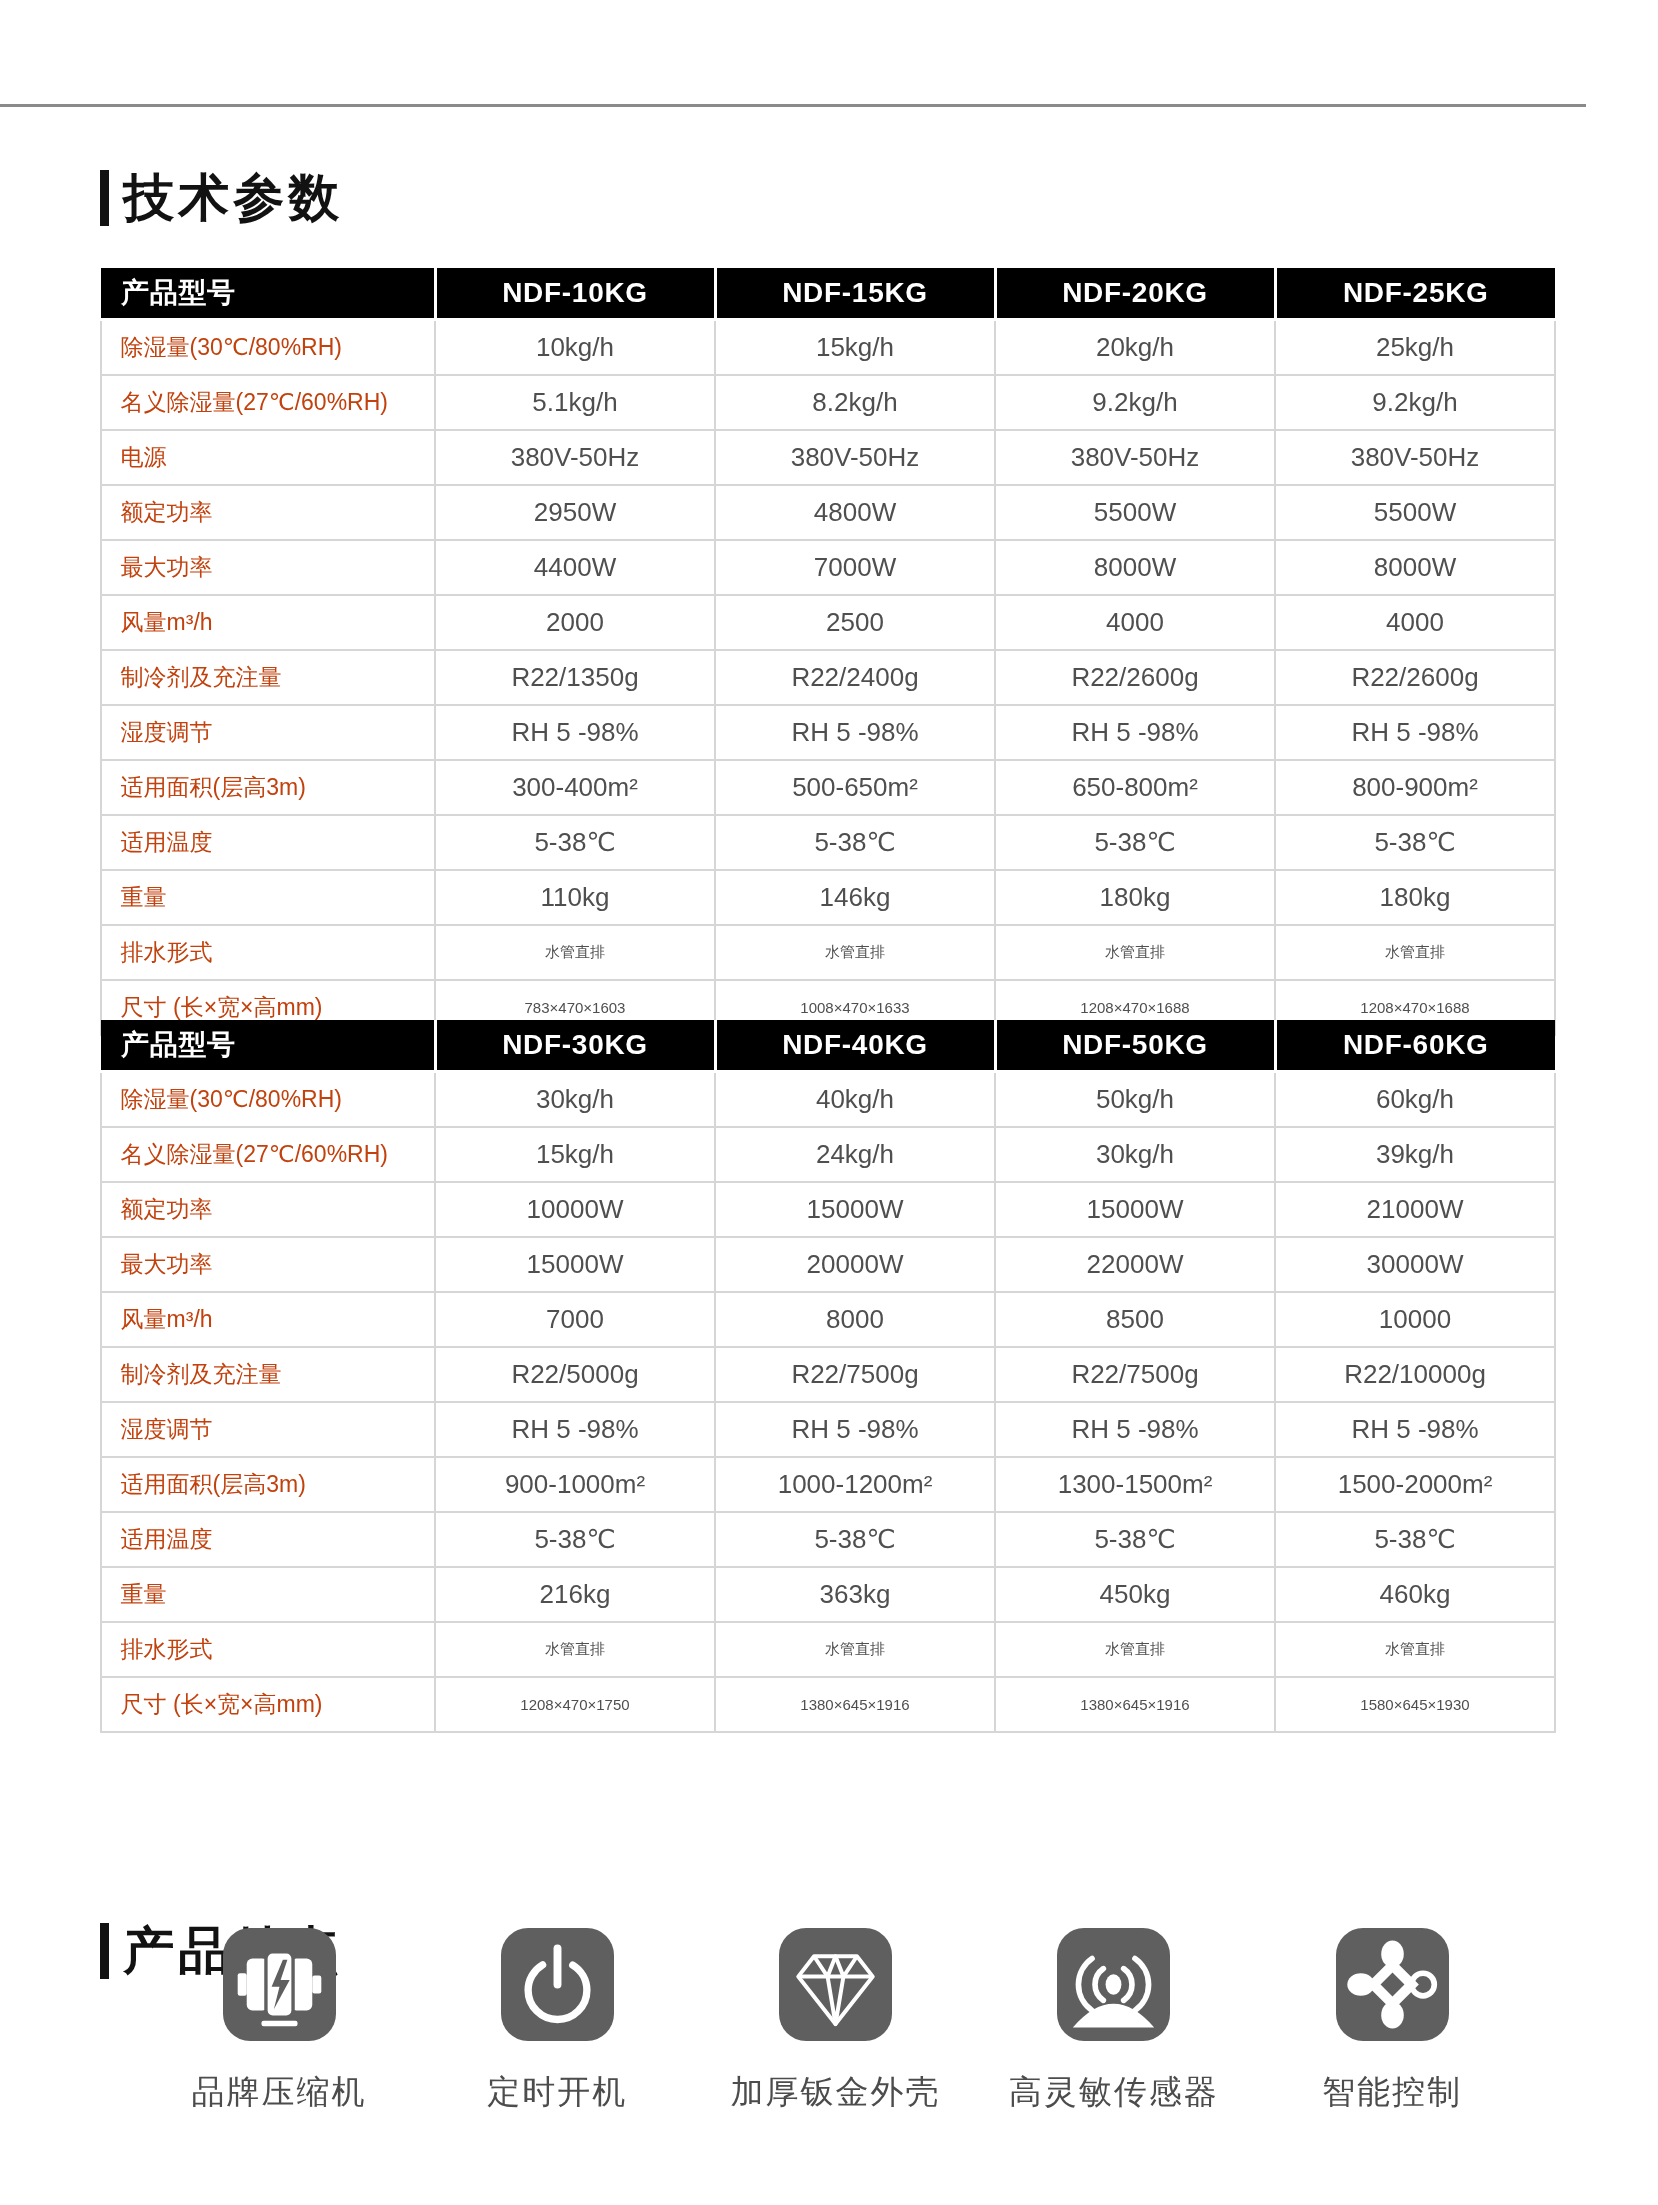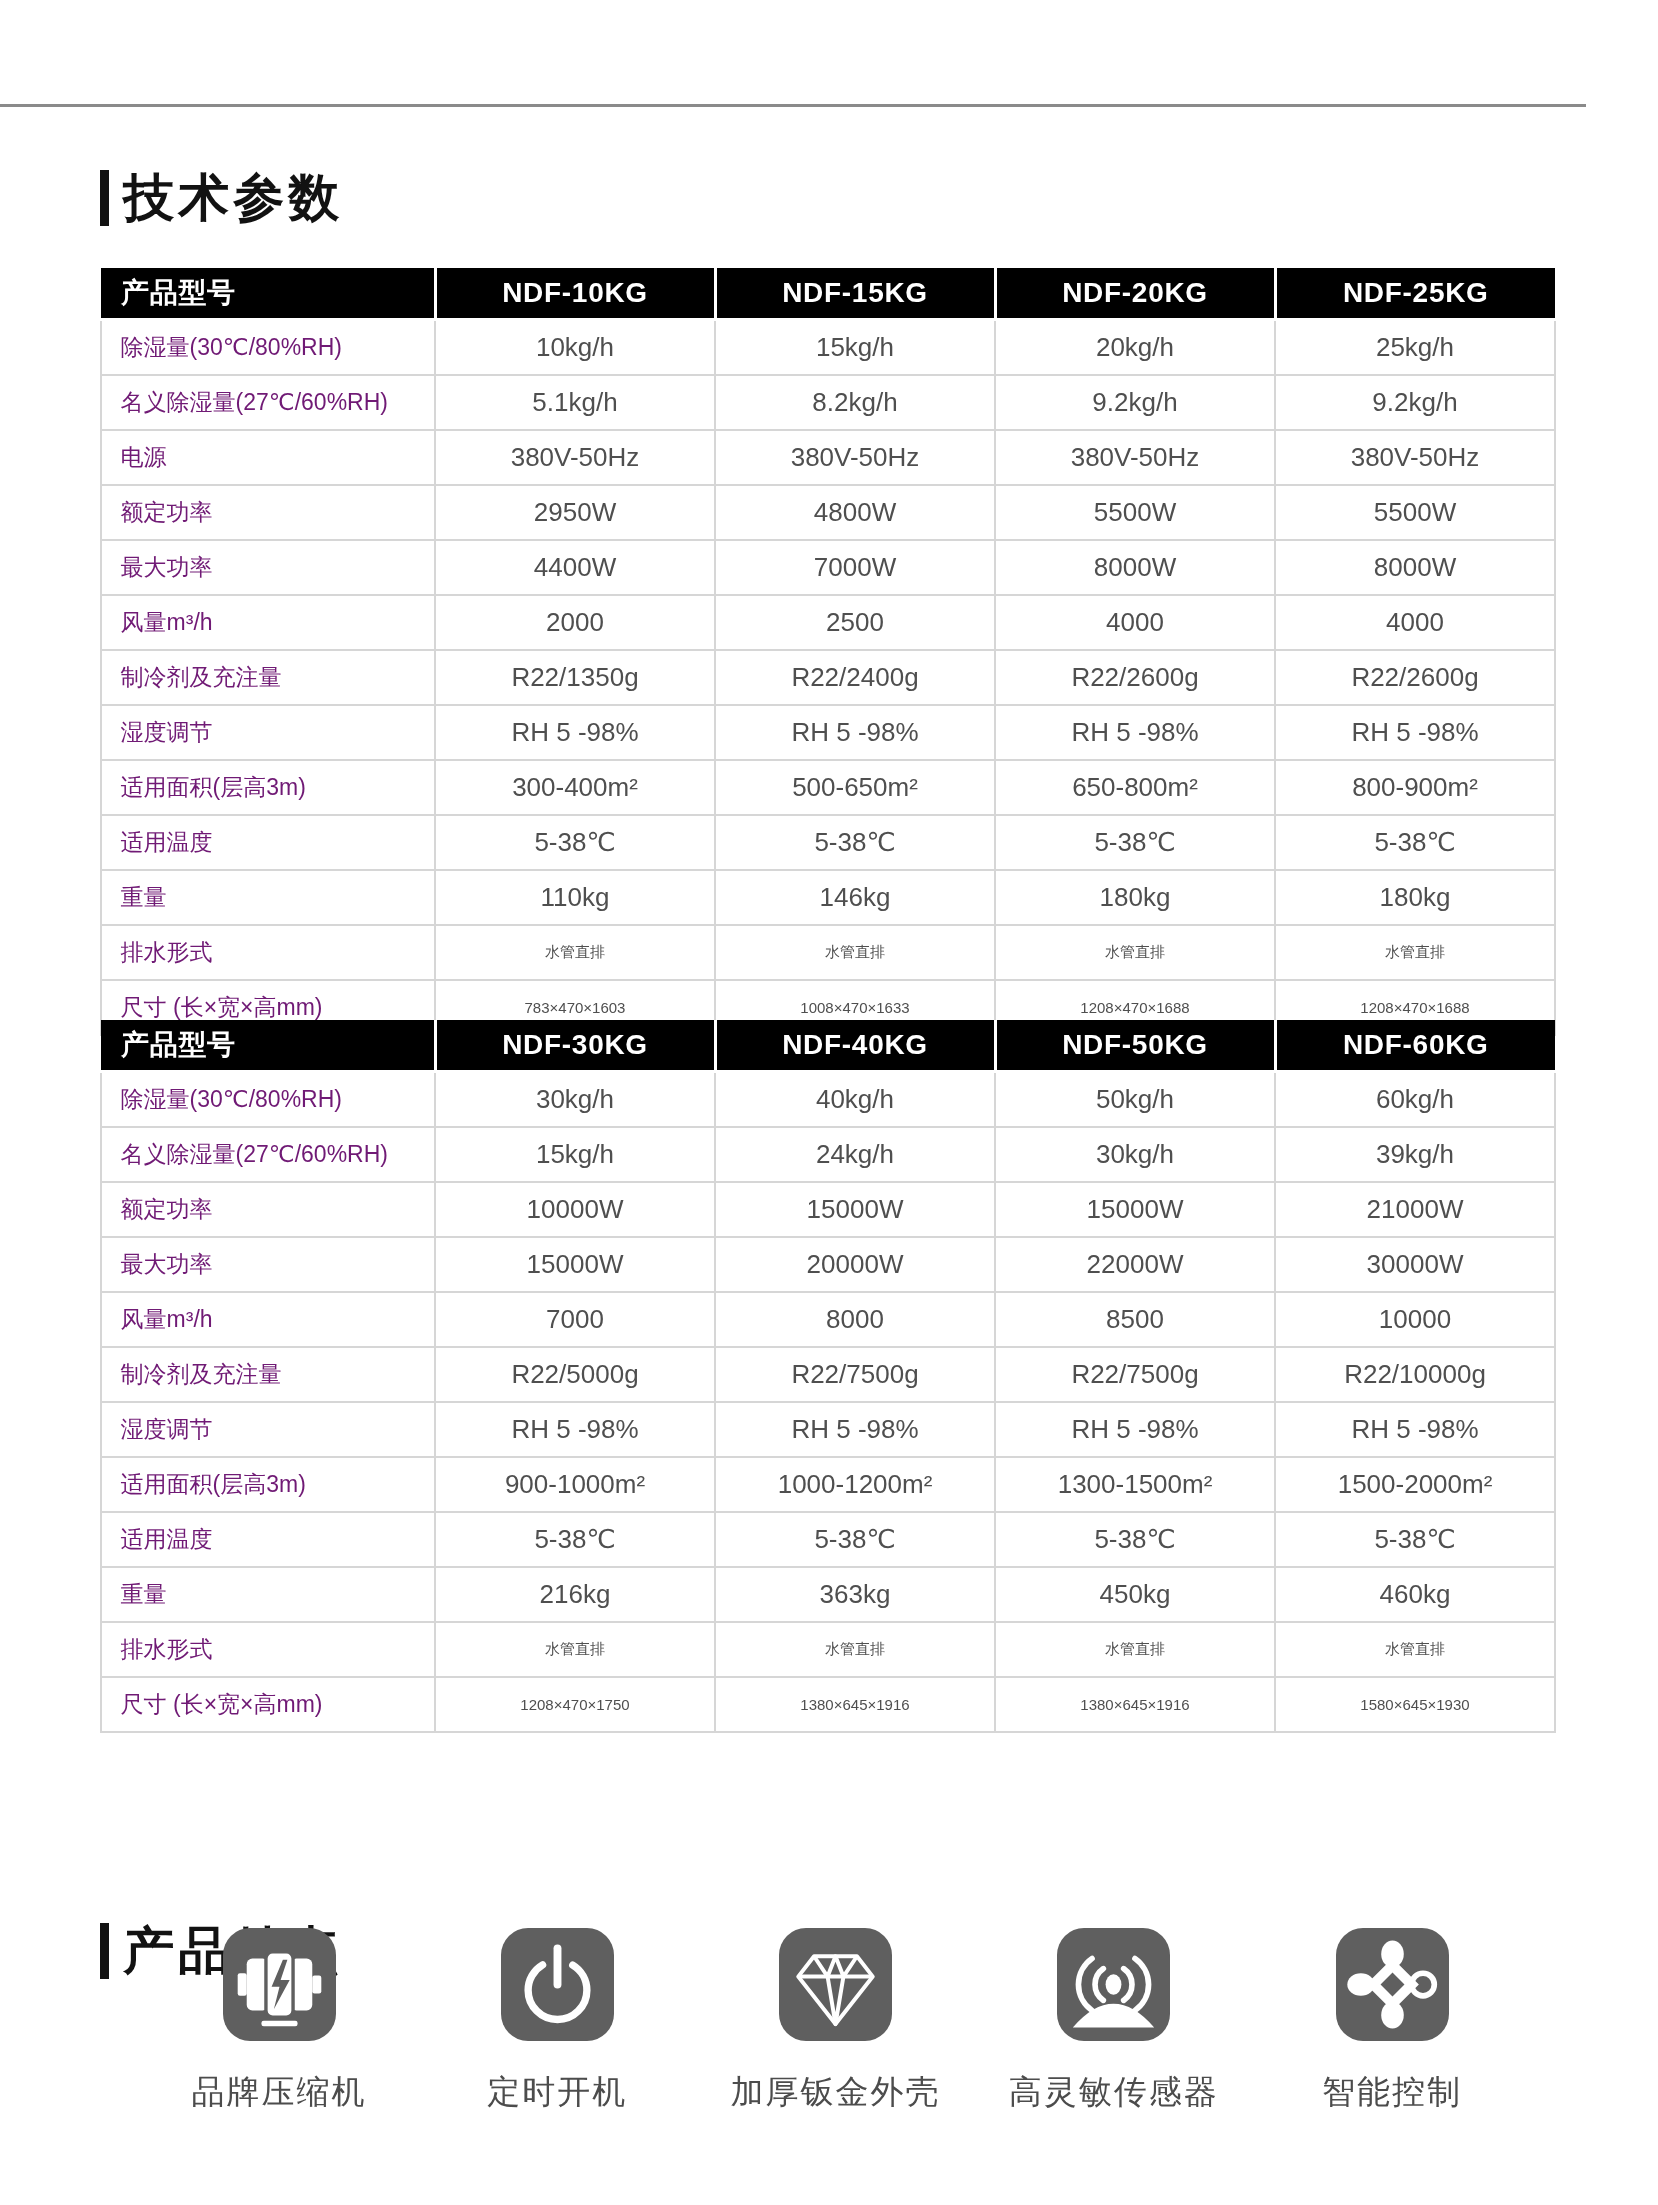--- a/index.html
+++ b/index.html
@@ -28,21 +28,21 @@
     border:3.3px solid #ffffff;border-top:none;letter-spacing:0.7px;
   }
   table.spec th:first-child{text-align:left;padding-left:20px;border-left:none;}
   table.spec th:last-child{border-right:none;}
   table.spec td{
     height:51px;background:#ffffff;border:2px solid #d6d6d6;
     font-size:26px;color:#4f4f4f;text-align:center;vertical-align:middle;
     white-space:nowrap;
   }
   table.spec td.lbl{
-    text-align:left;padding-left:18.6px;font-size:23px;color:#701a75;
+    text-align:left;padding-left:18.6px;font-size:23px;color:#c2410c;
   }
   table.spec tr.small td:not(.lbl){font-size:15px;}
 
   .features{
     position:absolute;left:140px;top:1928px;width:1391px;
     display:flex;justify-content:space-between;
   }
   .feature{width:278px;display:flex;flex-direction:column;align-items:center;}
   .icon-box{
     width:113px;height:113px;border-radius:27px;background:#5f5f5f;

